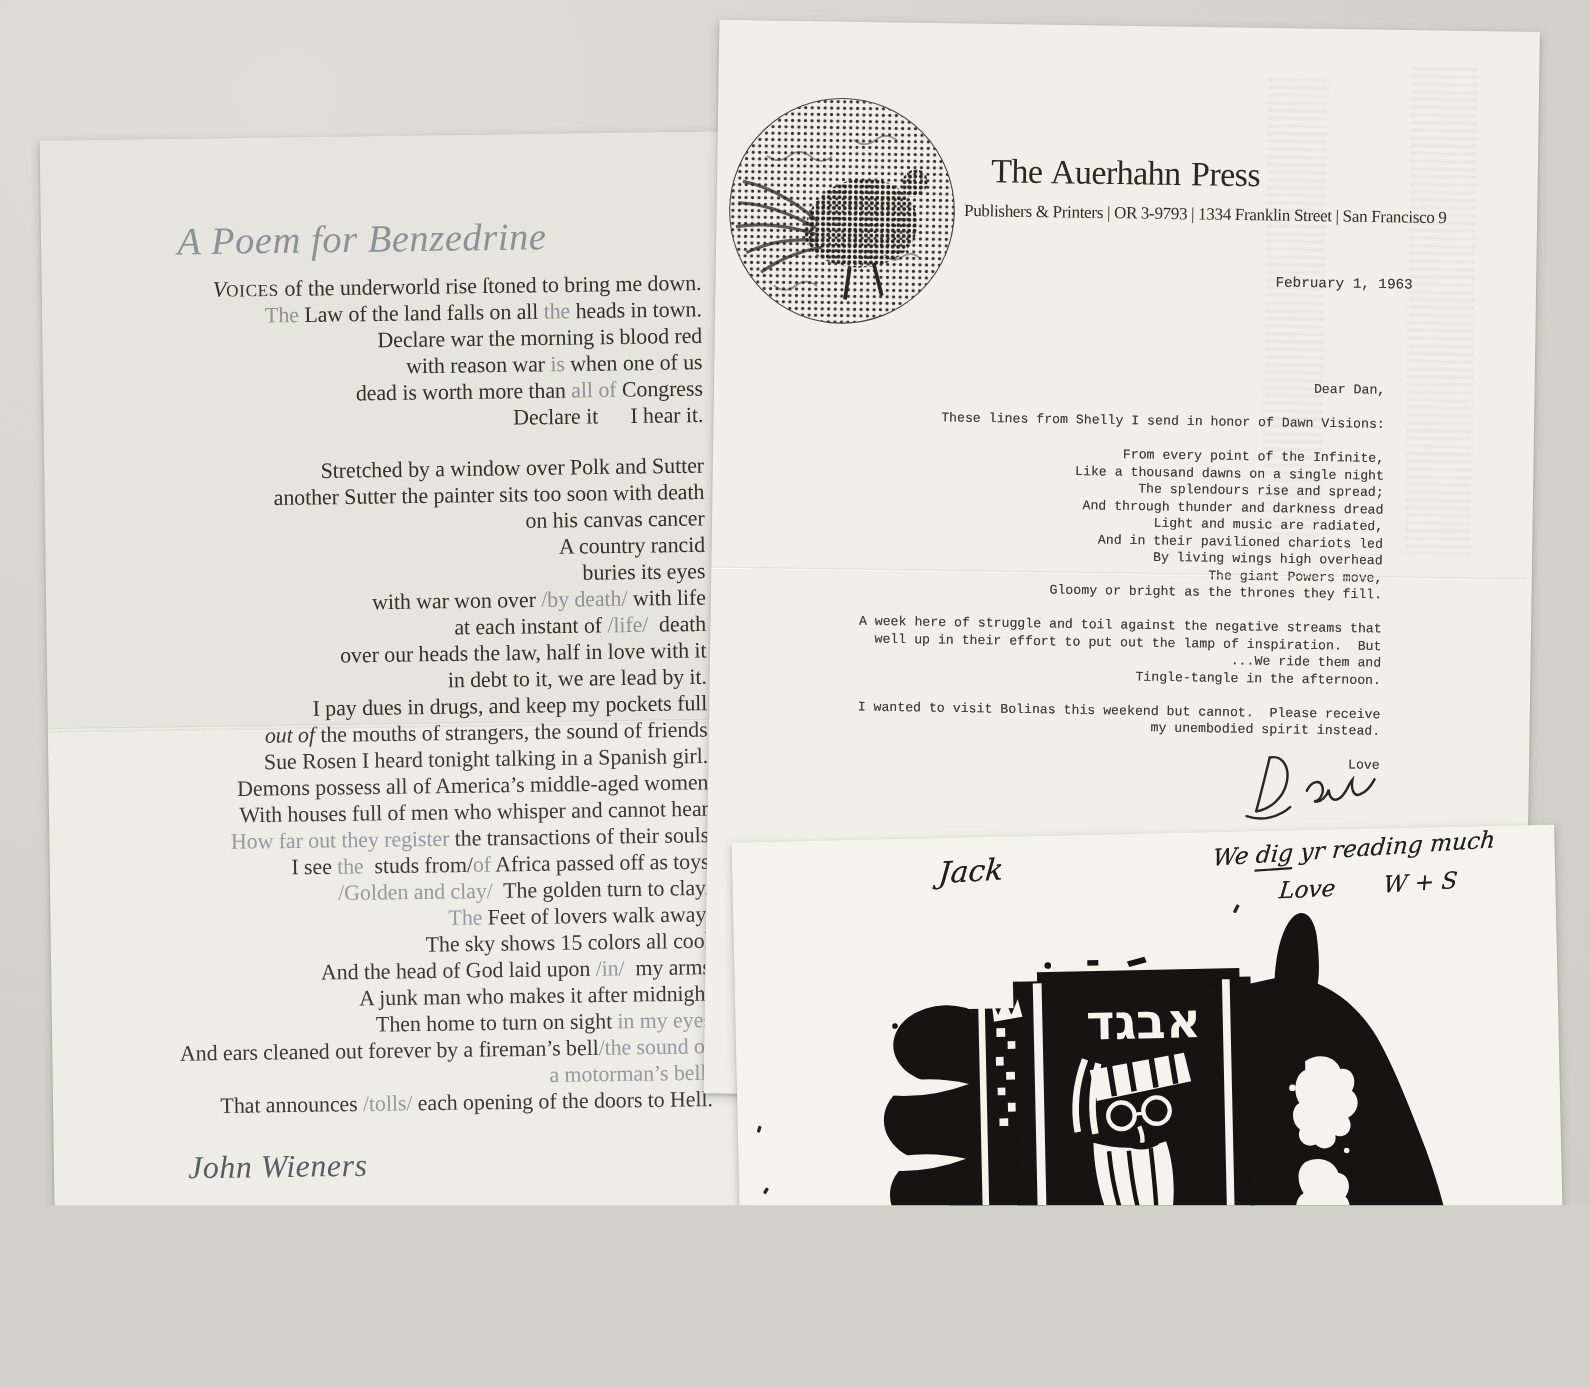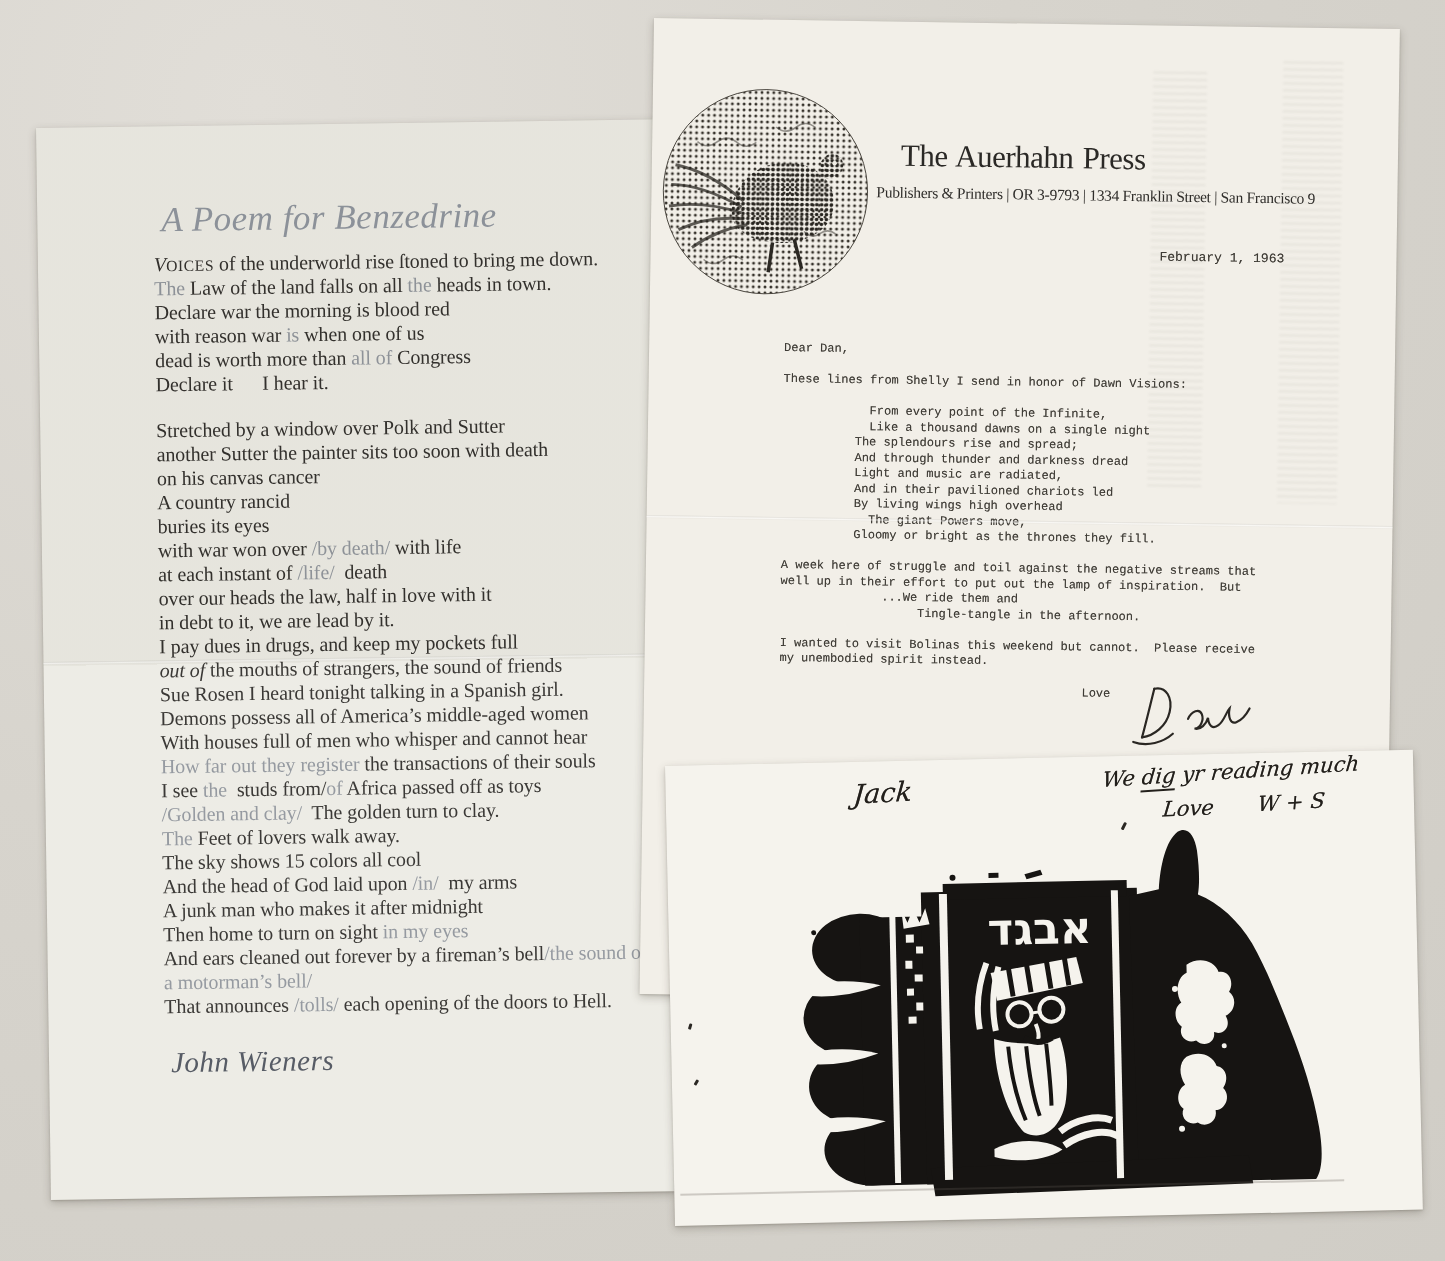--- a/index.html
+++ b/index.html
@@ -1,18 +1,18 @@
 <!DOCTYPE html>
 <html><head>
 <meta charset="utf-8">
 <style>
   html,body{margin:0;padding:0;}
   body{background:#d3d0c9; font-family:"Liberation Serif","DejaVu Serif",serif;}
-  .scene{position:relative; width:1445px; height:1261px; overflow:hidden;
-         background:radial-gradient(ellipse at 18% 8%, #e1ded8 0%, #d7d4cd 45%, #d0cdc6 100%);}
+  .scene{position:relative; width:1445px; height:1096px; overflow:hidden;
+         background:radial-gradient(ellipse at 18% 8%, #e1ded8 0%, #d7d4cd 45%, #d0cdc6 100%);text-align:right;}
   .sheet{position:absolute; transform-origin:0 0;
          box-shadow:0 3px 9px rgba(70,62,50,.28), 0 1px 2px rgba(70,62,50,.22);}
 
   
   .poem-sheet{left:36px; top:128px; width:624px; height:1072px;
               transform:rotate(-0.8deg); background:#ecebe4; z-index:1;}
   .poem-sheet::after{content:""; position:absolute; inset:0; pointer-events:none;
      background:linear-gradient(to bottom, rgba(120,112,96,.05) 0 50.2%, rgba(255,255,255,.06) 50.2% 100%);}
   .poem-title{position:absolute; left:124px; top:74px; font-style:italic; font-size:35px;
               letter-spacing:.5px; color:#8d939c; white-space:nowrap;}

